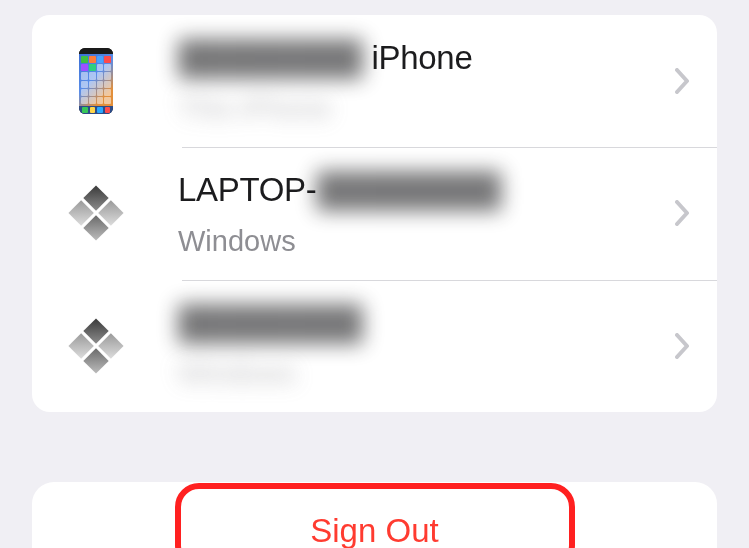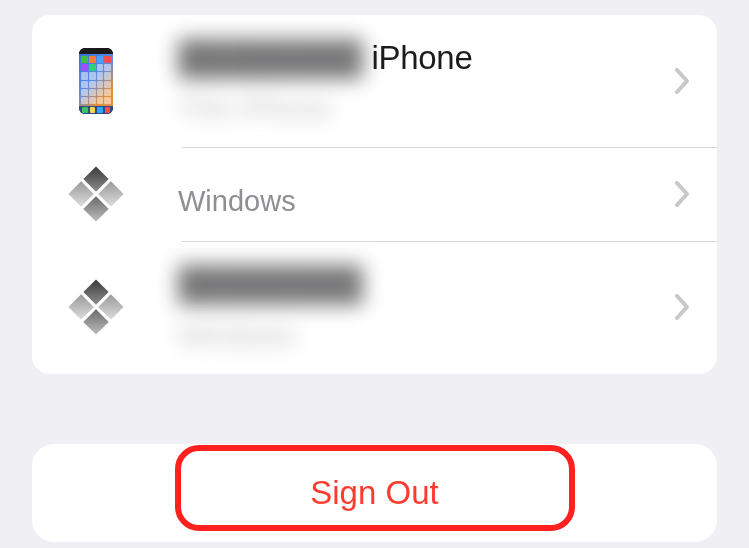--- a/index.html
+++ b/index.html
@@ -214,20 +214,23 @@
     <div class="device-row">
       <div class="device-icon-wrap">
         <div class="windows-icon">
             <div class="sq tl"></div>
             <div class="sq tr"></div>
             <div class="sq bl"></div>
             <div class="sq br"></div>
           </div>
       </div>
       <div class="device-text">
+        <div class="device-title">
+          <span>LAPTOP-</span><span class="blur">████████</span>
+        </div>
         <div class="device-sub">Windows</div>
       </div>
       <div class="chevron">
         <svg width="14" height="26" viewBox="0 0 14 26" fill="none">
             <path d="M2 2 L12 13 L2 24" stroke-width="4" stroke-linecap="round" stroke-linejoin="round"></path>
           </svg>
       </div>
     </div>
 
     <div class="device-row">

